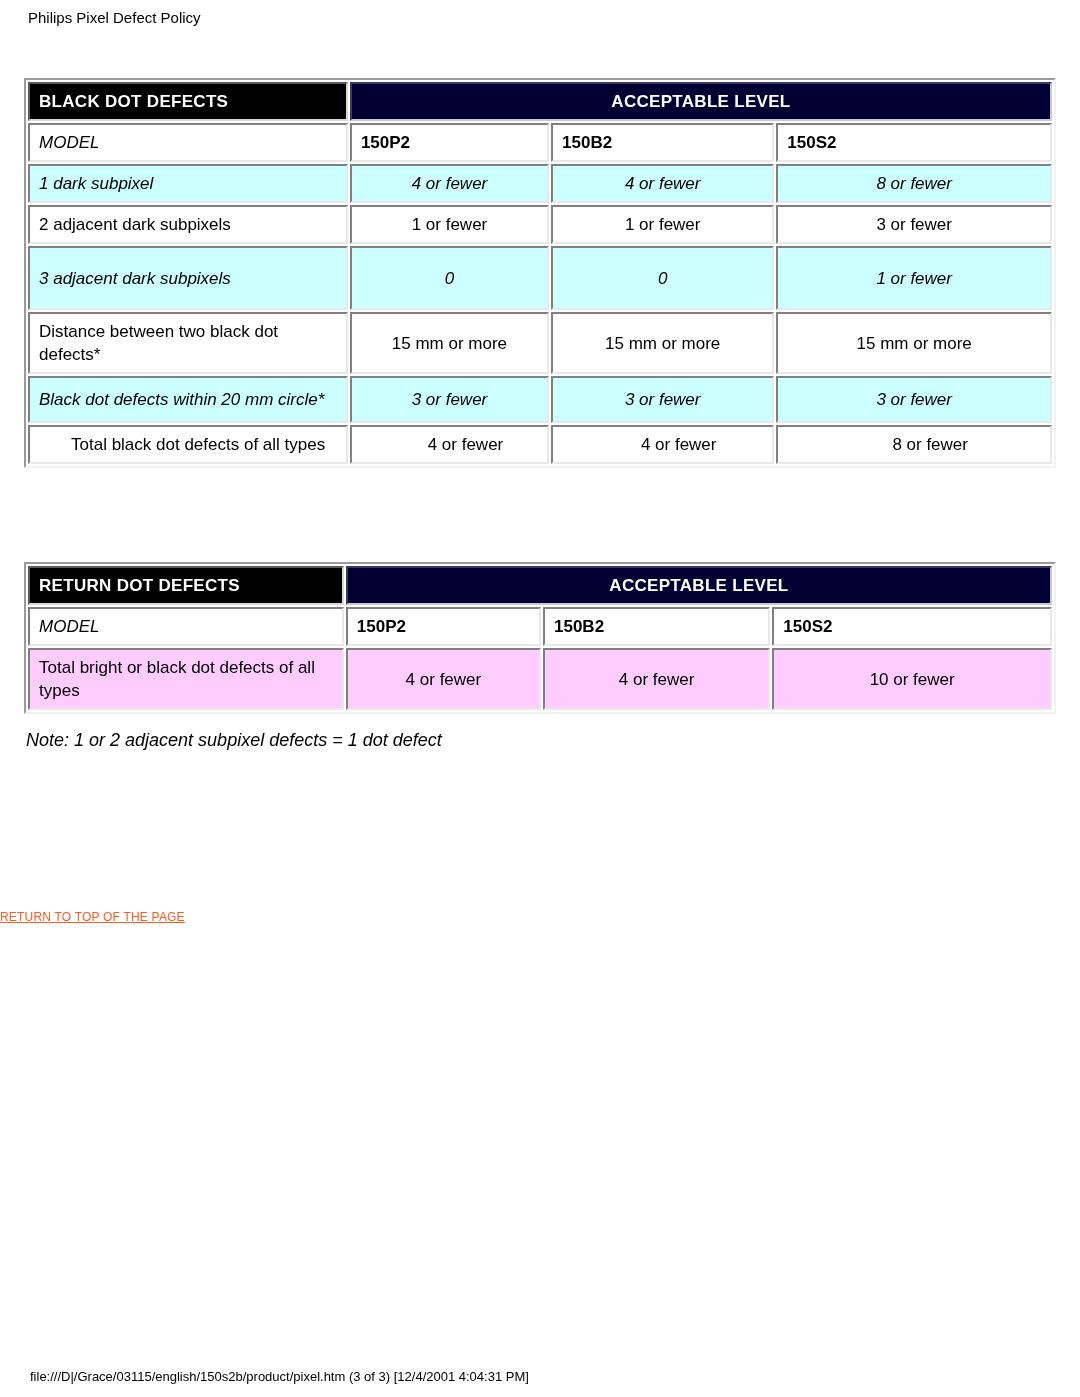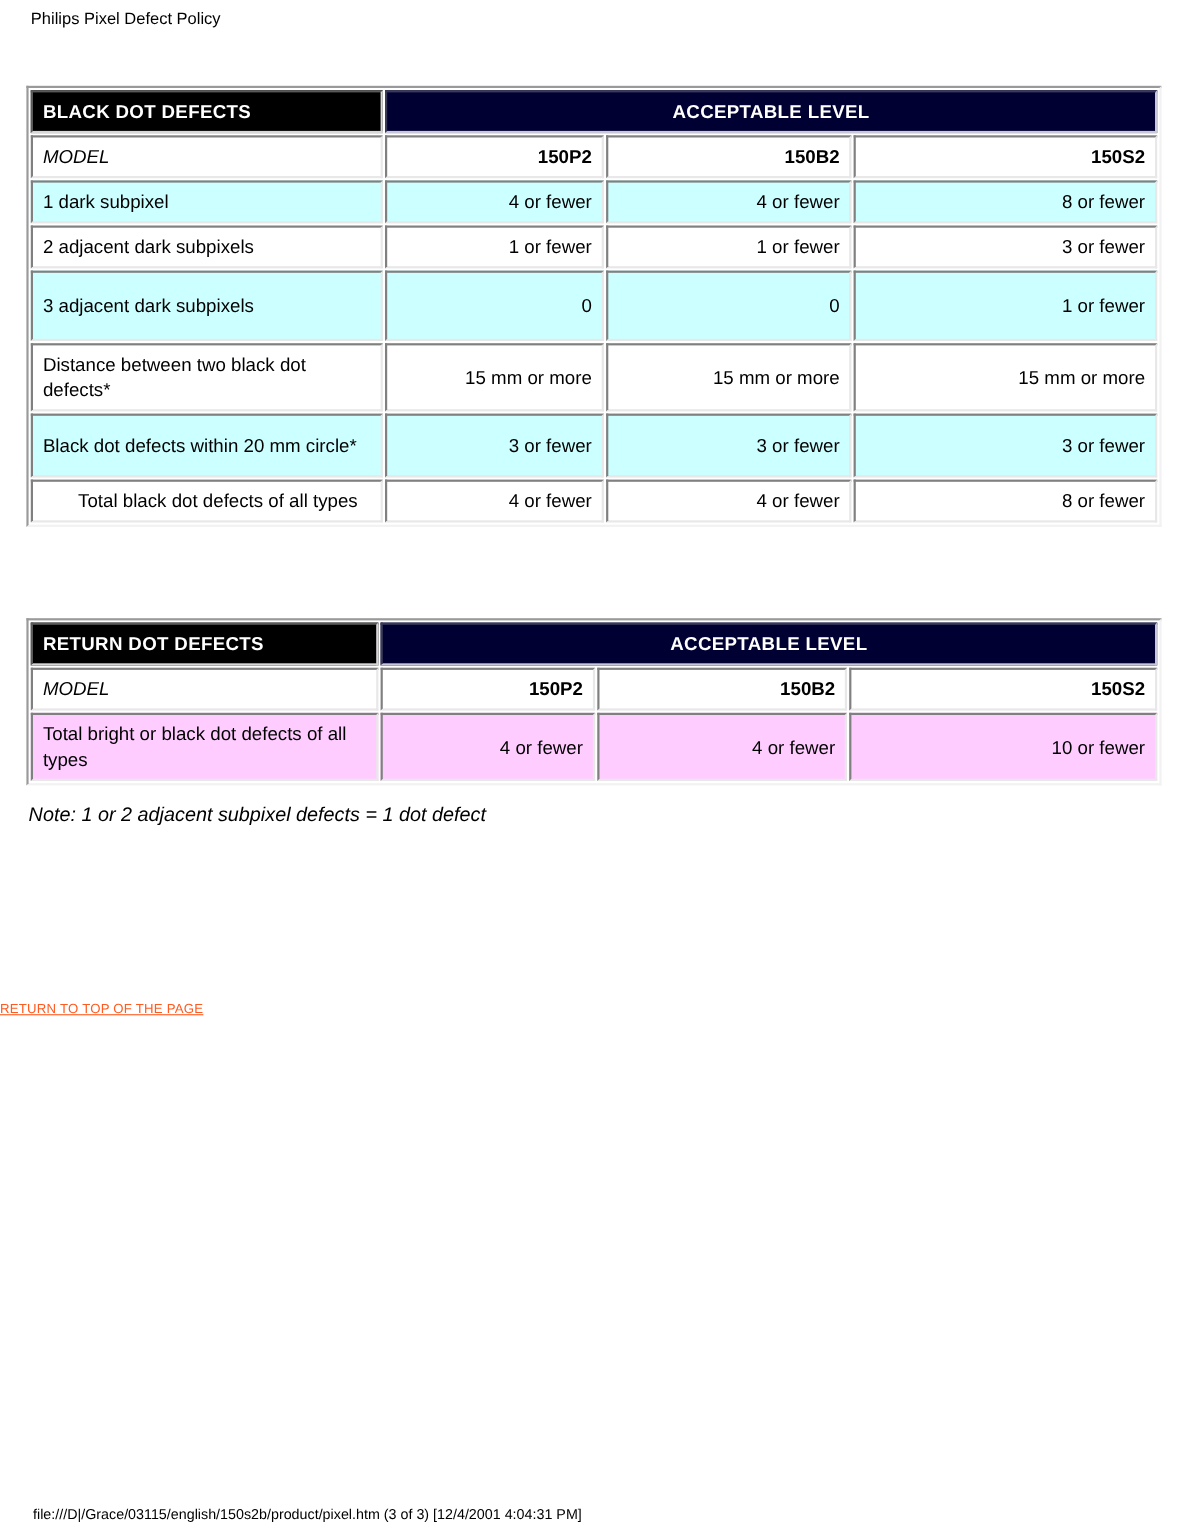--- a/index.html
+++ b/index.html
@@ -66,44 +66,44 @@
     letter-spacing: 0.3px;
     text-align: center;
     border-color: #3a3a5a #c8c8d8 #c8c8d8 #3a3a5a;
   }
   td.model-label {
     font-style: italic;
     font-size: 17px;
   }
   td.model-num {
     font-weight: bold;
-    text-align: right;
-  }
-  td.cyan { background: #ccffff; }
+    text-align: left;
+  }
+  td.cyan { background: #ccffff; font-style: italic; }
   td.plain { background: #ffffff; }
   td.pink { background: #ffccff; }
-  td.center { text-align: right; }
+  td.center { text-align: center; }
 
   
   #table-black-dot {
     left: 24px;
     top: 78px;
     width: 1032px;
   }
   #table-black-dot .c1 { width: 318px; }
   #table-black-dot .c2 { width: 198px; }
   #table-black-dot .c3 { width: 222px; }
   #table-black-dot .c4 { width: 274px; }
   #table-black-dot tr.r-hdr td    { height: 36px; }
   #table-black-dot tr.r-model td  { height: 38px; }
   #table-black-dot tr.r1 td       { height: 38px; }
   #table-black-dot tr.r2 td       { height: 38px; }
   #table-black-dot tr.r3 td       { height: 64px; }
   #table-black-dot tr.r4 td       { height: 58px; }
-  #table-black-dot tr.r5 td       { height: 58px; }
+  #table-black-dot tr.r5 td       { height: 47px; }
   #table-black-dot tr.r6 td       { height: 38px; padding-left: 41px; }
 
   
   #table-total-dot {
     left: 24px;
     top: 562px;
     width: 1032px;
   }
   #table-total-dot .c1 { width: 314px; }
   #table-total-dot .c2 { width: 194px; }

